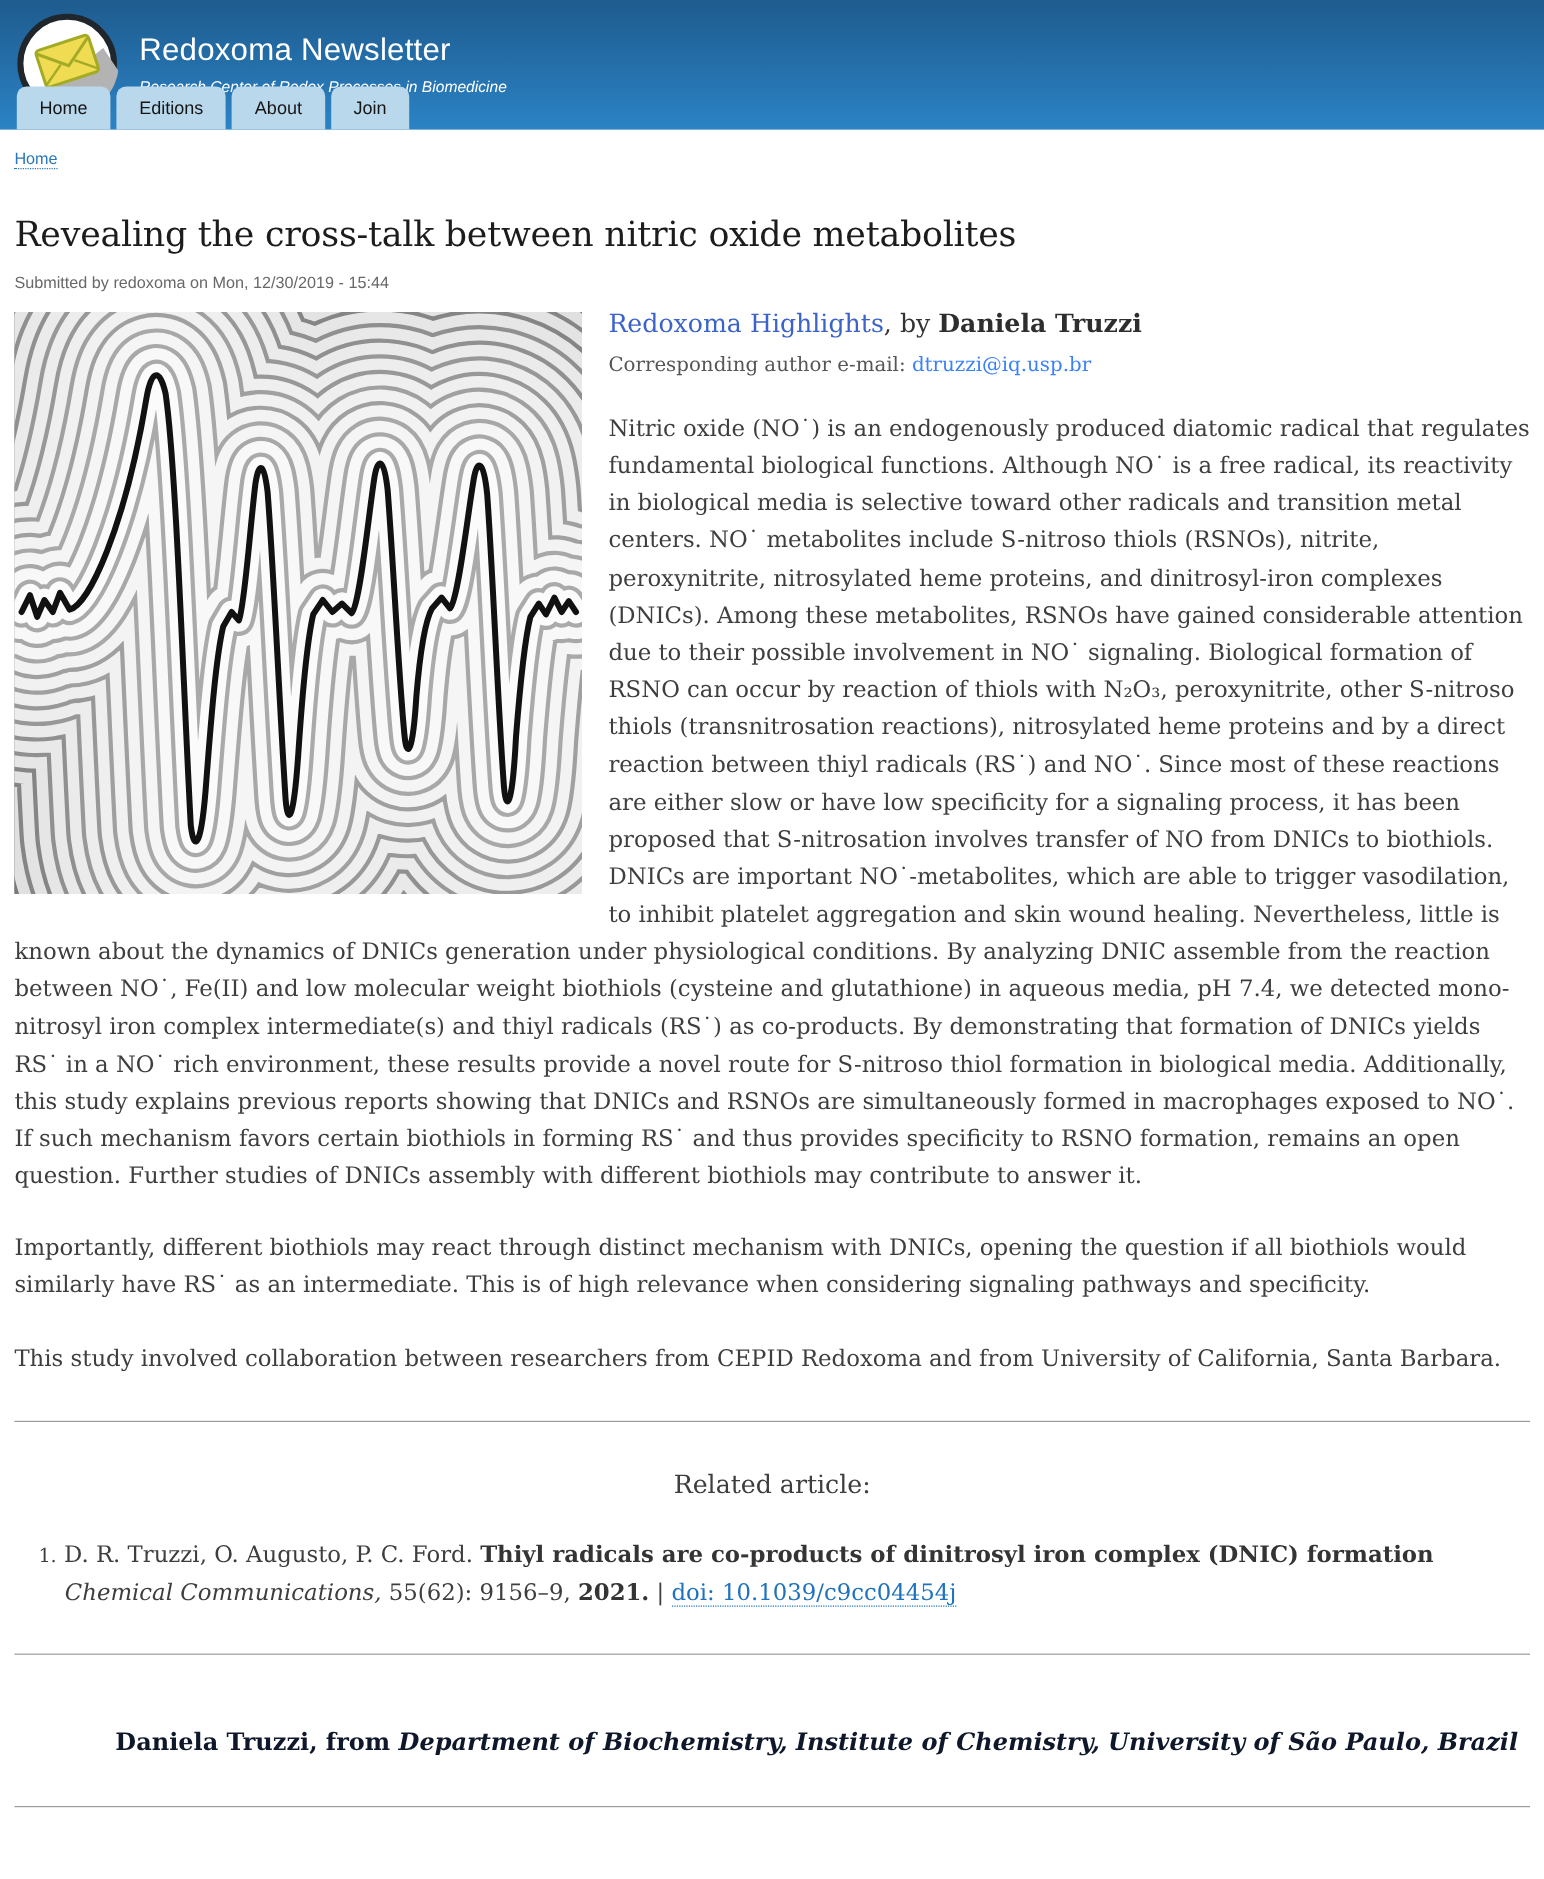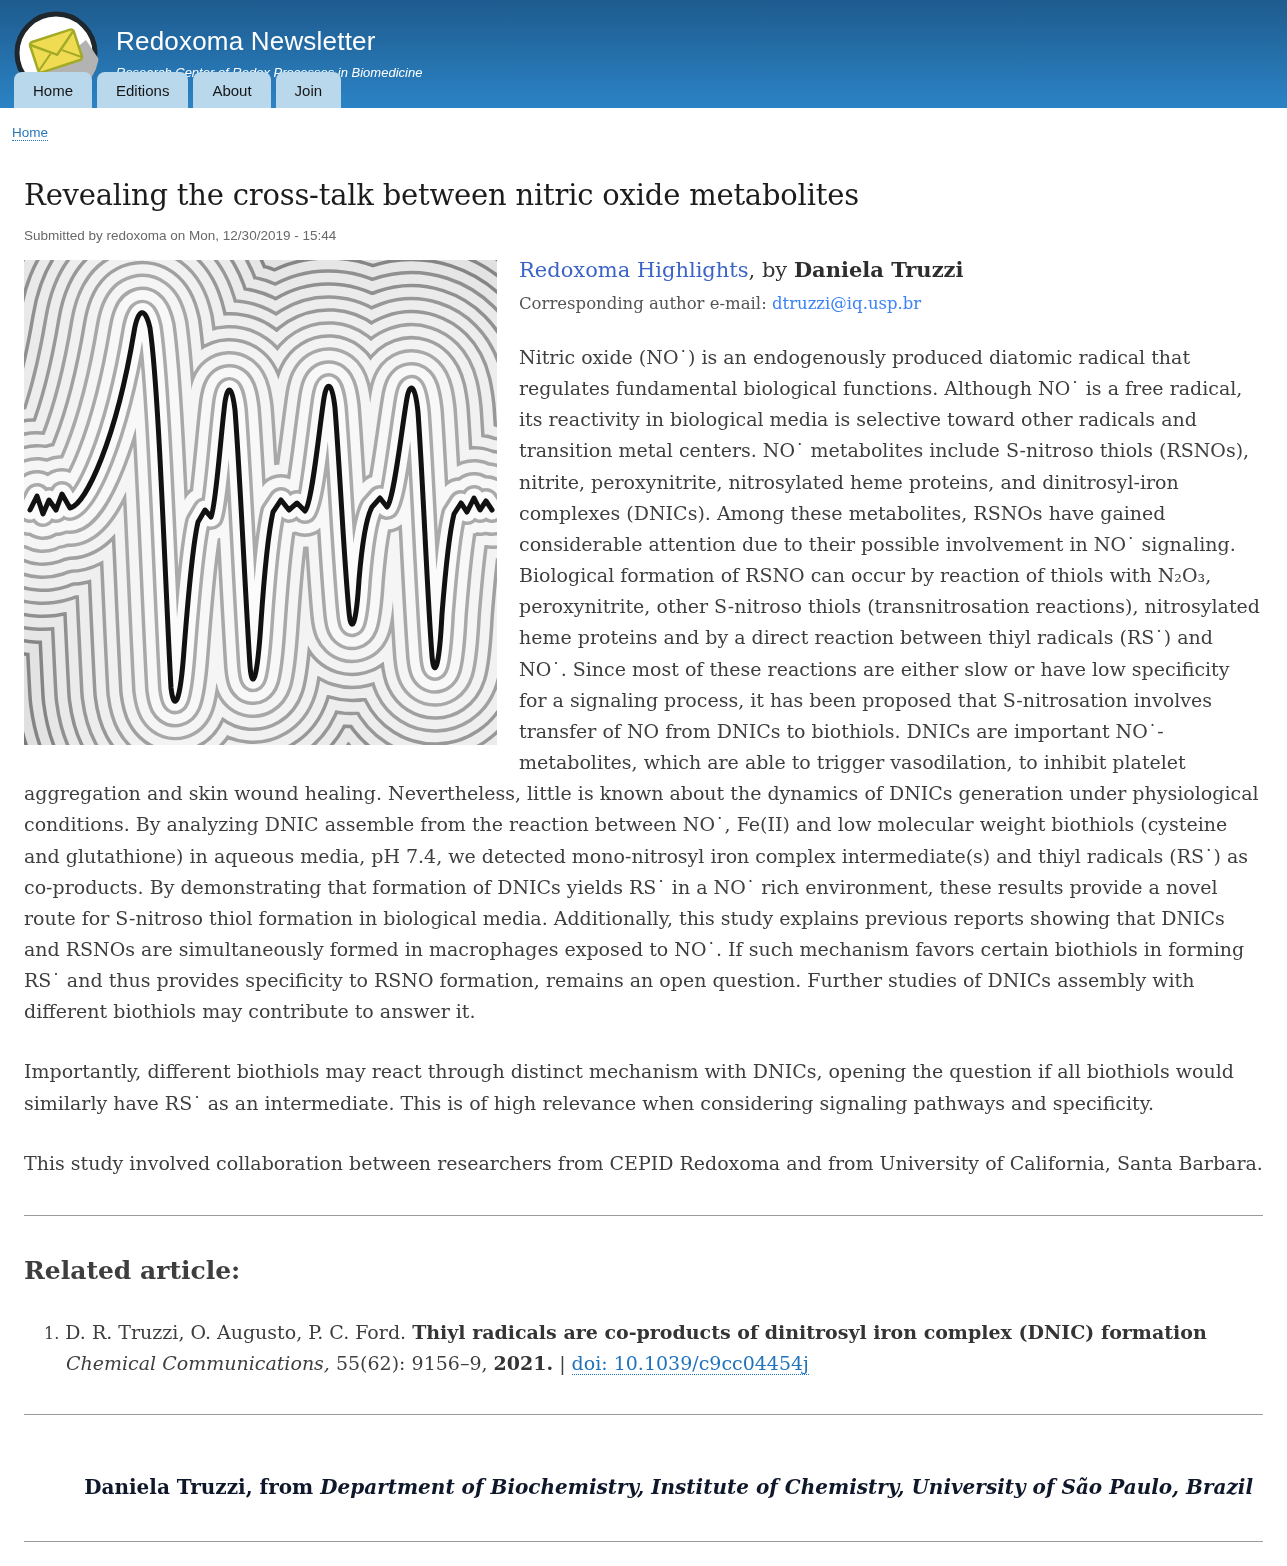--- a/index.html
+++ b/index.html
@@ -22,21 +22,21 @@
   .nav-tab {
     background:#b9d8ec; color:#161616; font-size:15px;
     padding:10px 19px 9px 19px; border-radius:8px 8px 0 0; cursor:pointer;
   }
   
   .breadcrumb { margin:17px 12px 0 12px; font-size:13.5px; }
   .breadcrumb a {
     color:#2a77b8; text-decoration:none; border-bottom:1px dotted #2a77b8; cursor:pointer;
   }
   
-  .content { padding:0 24px; }
+  .content { padding:0 12px; }
   h1.page-title {
     font-family:"DejaVu Serif", serif; font-weight:500; font-size:29px;
     color:#1c1c1c; margin-top:38px; letter-spacing:-0.2px;
   }
   .submitted { font-size:13.5px; color:#686868; margin-top:16px; margin-bottom:14px; }
   .article-figure {
     float:left; width:473px; height:485px; margin:3px 22px 10px 0; background:#dcdcdc;
   }
   .article-figure svg { display:block; width:473px; height:485px; }
   .byline {
@@ -47,22 +47,22 @@
   .corresponding {
     font-family:"DejaVu Serif", serif; font-size:16.5px; color:#555555; margin-top:12px;
   }
   .corresponding a { color:#3b82f6; text-decoration:none; cursor:pointer;margin-top:44px; }
   p.body {
     font-family:"DejaVu Serif", serif; font-size:19px; line-height:1.64;
     color:#3e3e3e; margin-top:29px; text-align:left;
   }
   hr.rule { border:none; border-top:1px solid #9a9a9a; margin:36px 0 0 0; }
   h2.related-heading {
-    font-family:"DejaVu Serif", serif; font-weight:700; font-size:25px;
-    color:#3e3e3e; margin-top:40px;
+    font-family:"DejaVu Serif", serif; font-weight:400; font-size:21px;
+    color:#3e3e3e; margin-top:40px;text-align:center;
   }
   .related-list { margin-top:32px; font-family:"DejaVu Serif", serif; font-size:19px; line-height:1.62; }
   .related-item { padding-left:30px; text-indent:-22px;margin-left:12px; }
   .related-item .ref-number { font-size:16px; color:#3e3e3e; margin-right:6px; }
   .related-item b { color:#343434; }
   .related-item .journal { font-style:italic; }
   .related-item a { color:#1f72bd; text-decoration:none; border-bottom:1px dotted #1f72bd; cursor:pointer; }
   .author-block {
     text-align:right; font-family:"DejaVu Serif", serif; font-size:20px;
     line-height:1.6; color:#0f172a; margin-top:56px; padding-right:10px;font-weight:bold;

